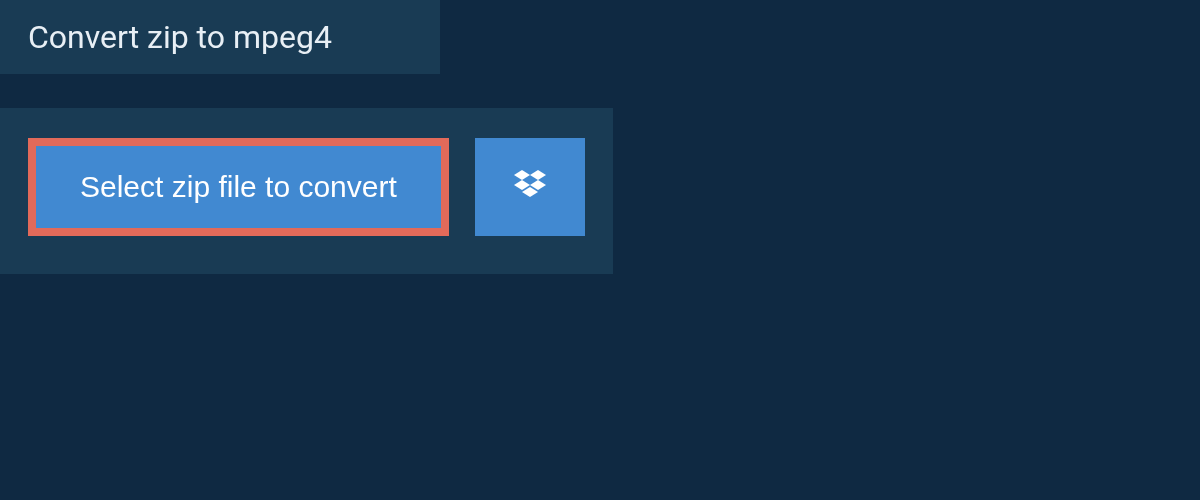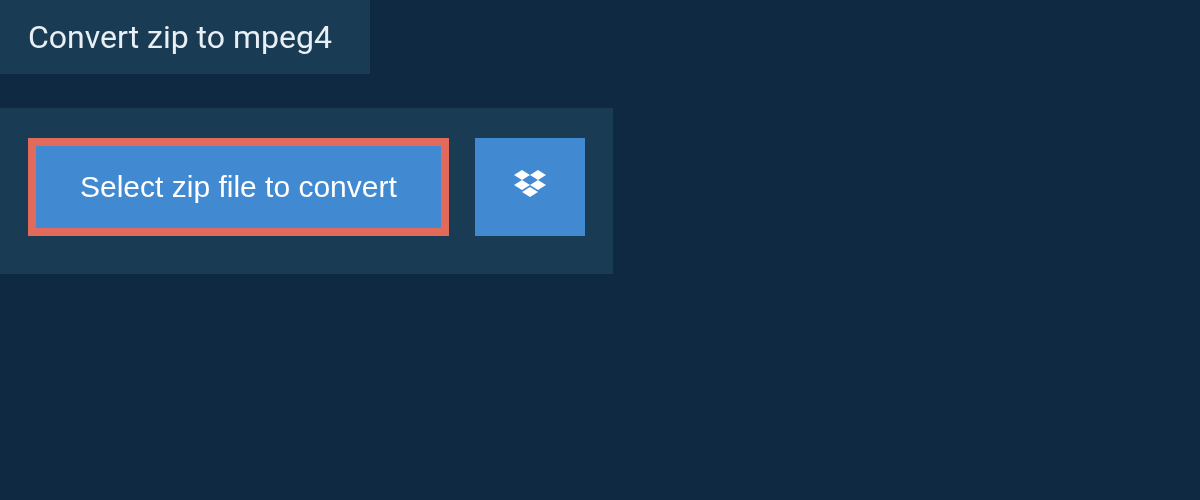--- a/index.html
+++ b/index.html
@@ -11,21 +11,21 @@
       width: 1200px;
       height: 500px;
       background: #0f2942;
       font-family: -apple-system, BlinkMacSystemFont, "Segoe UI", Roboto, sans-serif;
       overflow: hidden;
     }
     .header-tab {
       background: #193b54;
       padding: 18px 28px;
       display: inline-block;
-      width: 370px;
+      width: 440px;
     }
     .header-title {
       color: #e8eff5;
       font-size: 32px;
       font-weight: 400;
     }
     .button-area {
       background: #193b54;
       padding: 30px 28px 38px 28px;
       margin-top: 34px;

